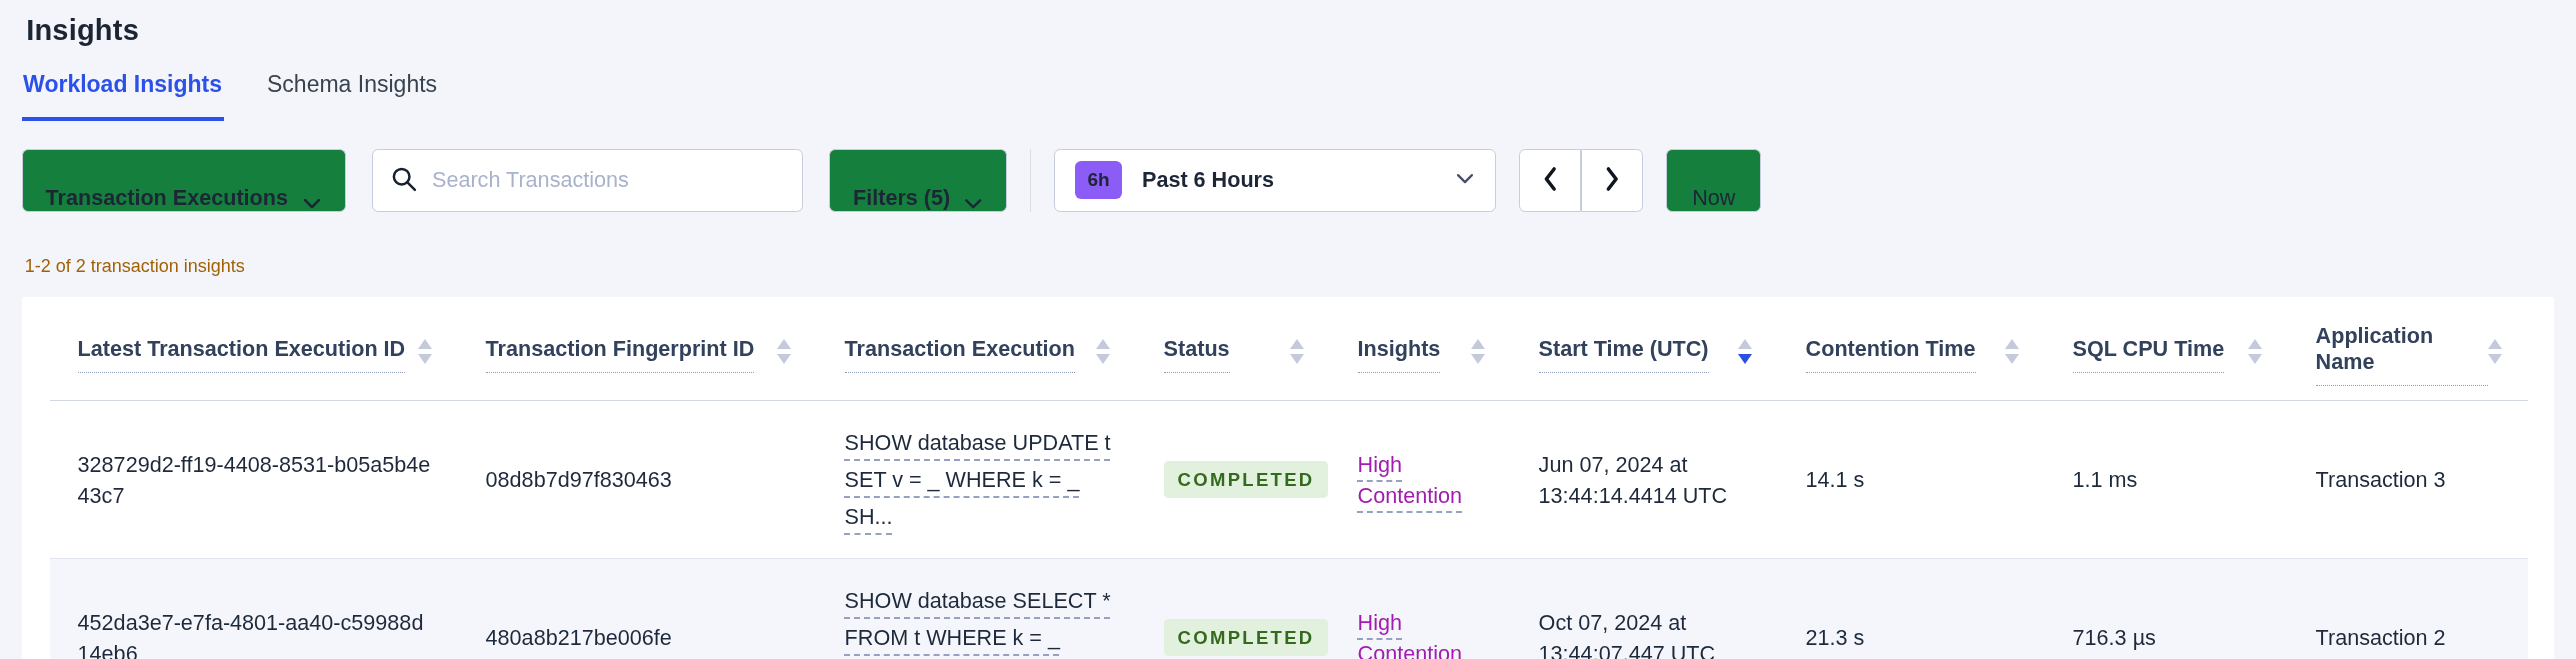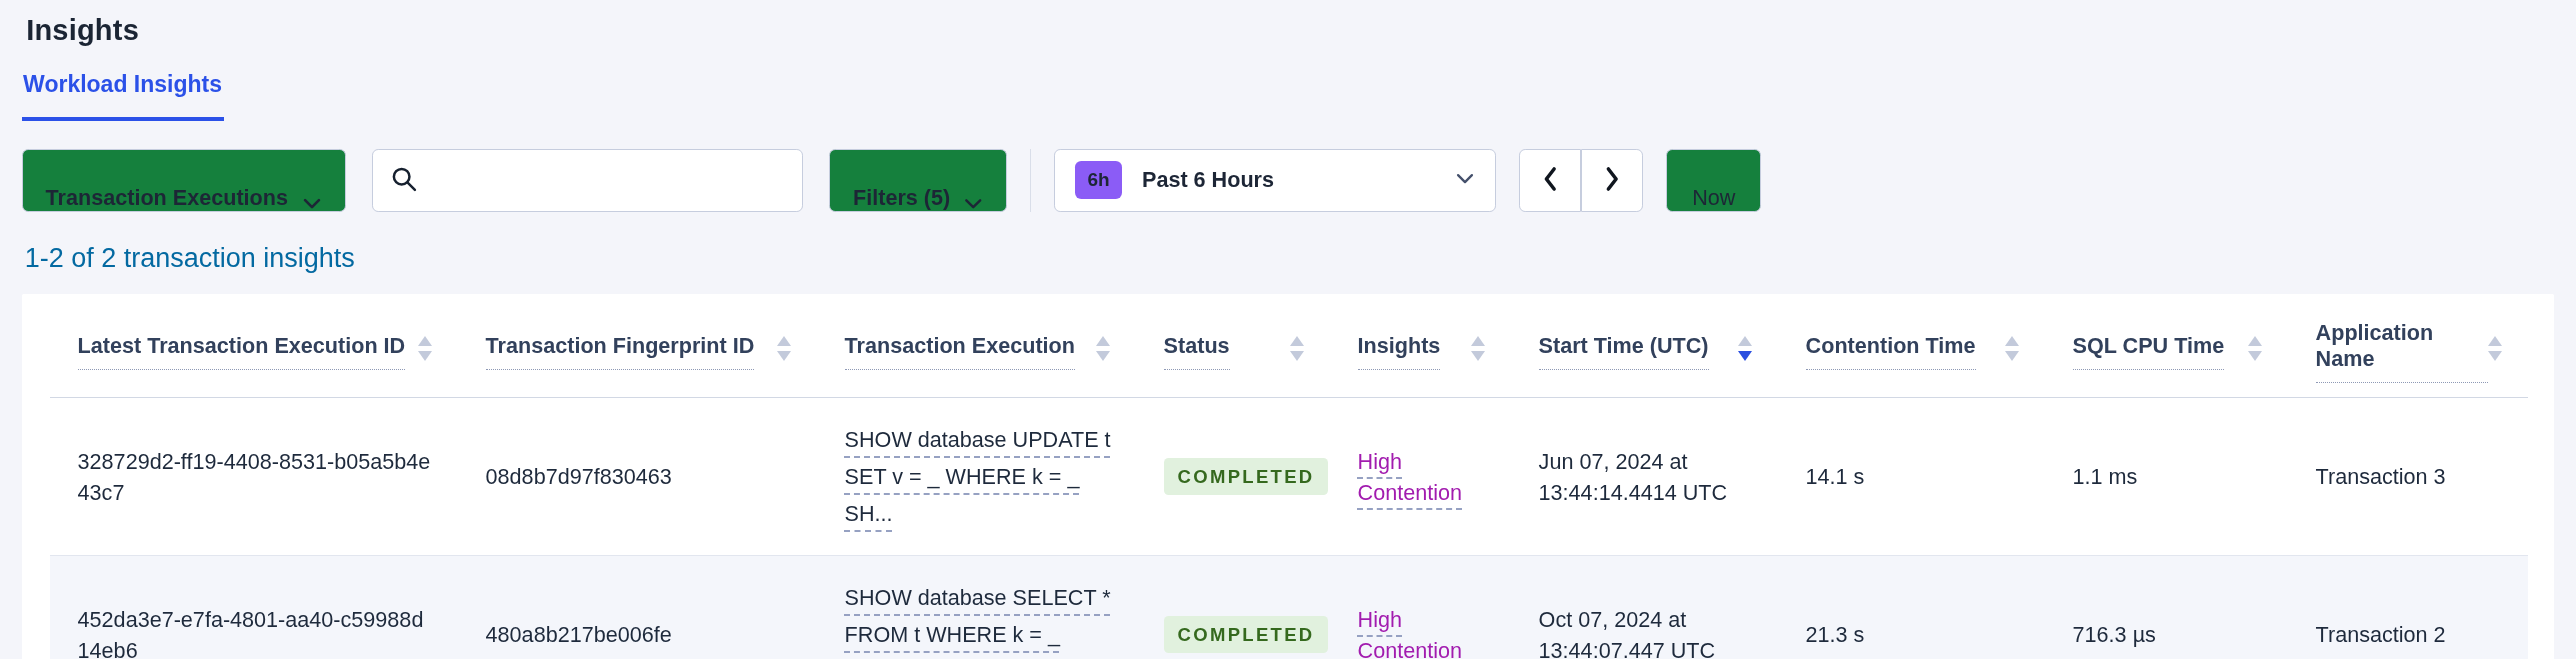--- a/index.html
+++ b/index.html
@@ -56,21 +56,21 @@
   .arrow-group { display: flex; margin-left: 23px; }
   .arrow-btn {
     width: 62px; height: 63px; background: #FFFFFF; border: 1.5px solid #C6CDDE;
     display: flex; align-items: center; justify-content: center; cursor: pointer;
   }
   .arrow-btn.prev { border-radius: 6.2px 0 0 6.2px; border-right-width: 0.8px; }
   .arrow-btn.next { border-radius: 0 6.2px 6.2px 0; border-left-width: 0.8px; }
   .now-btn { margin-left: 23px; padding: 0 25px; font-weight: 400; }
 
   
-  .results-summary { margin-top: 31px; margin-left: 3.1px; font-size: 27px; color: #0369a1; }
+  .results-summary { margin-top: 44px; margin-left: 3.1px; font-size: 18px; color: #a16207; }
 
   
   .card { background: #FFFFFF; margin-top: 20px; flex: 1; padding: 0 28px; border-radius: 1.5px; }
   table { width: 100%; border-collapse: collapse; table-layout: fixed; }
   col.c1 { width: 408px; } col.c2 { width: 359px; } col.c3 { width: 319px; }
   col.c4 { width: 194px; } col.c5 { width: 181px; } col.c6 { width: 267px; }
   col.c7 { width: 267px; } col.c8 { width: 243px; } col.c9 { width: 240px; }
 
   th { text-align: left; vertical-align: middle; padding: 26px 0 14px 28px; border-bottom: 1.5px solid #D2D8E4; cursor: pointer; }
   .th-inner { display: flex; align-items: center; }
@@ -97,20 +97,23 @@
 </head>
 <body>
 
 <div class="page">
 
   <div class="page-title">Insights</div>
 
   <div class="tabs">
     <div class="tab active">
       <span>Workload Insights</span>
+    </div>
+    <div class="tab inactive">
+      <span>Schema Insights</span>
     </div>
   </div>
   <div class="tabs-divider"></div>
 
   <div class="toolbar">
     <div class="btn">
       <span>Transaction Executions</span>
       <span class="chev">
         <svg width="20" height="14" viewBox="0 0 26 18">
             <path d="M4 4 L13 13 L22 4" fill="none" stroke="#1D2636" stroke-width="3.5" stroke-linecap="round" stroke-linejoin="round"></path>
@@ -118,20 +121,21 @@
       </span>
     </div>
 
     <div class="search-box">
       <span>
         <svg width="28" height="28" viewBox="0 0 36 36">
             <circle cx="15" cy="15" r="10" fill="none" stroke="#16202F" stroke-width="3.2"></circle>
             <line x1="23" y1="23" x2="32" y2="32" stroke="#16202F" stroke-width="3.2" stroke-linecap="round"></line>
           </svg>
       </span>
+      <input type="text" placeholder="Search Transactions" style="">
     </div>
 
     <div class="btn filters-btn">
       <span>Filters (5)</span>
       <span class="chev">
         <svg width="18.5" height="12.3" viewBox="0 0 24 16">
             <path d="M3 3 L12 12 L21 3" fill="none" stroke="#1D2636" stroke-width="3.2" stroke-linecap="round" stroke-linejoin="round"></path>
           </svg>
       </span>
     </div>

